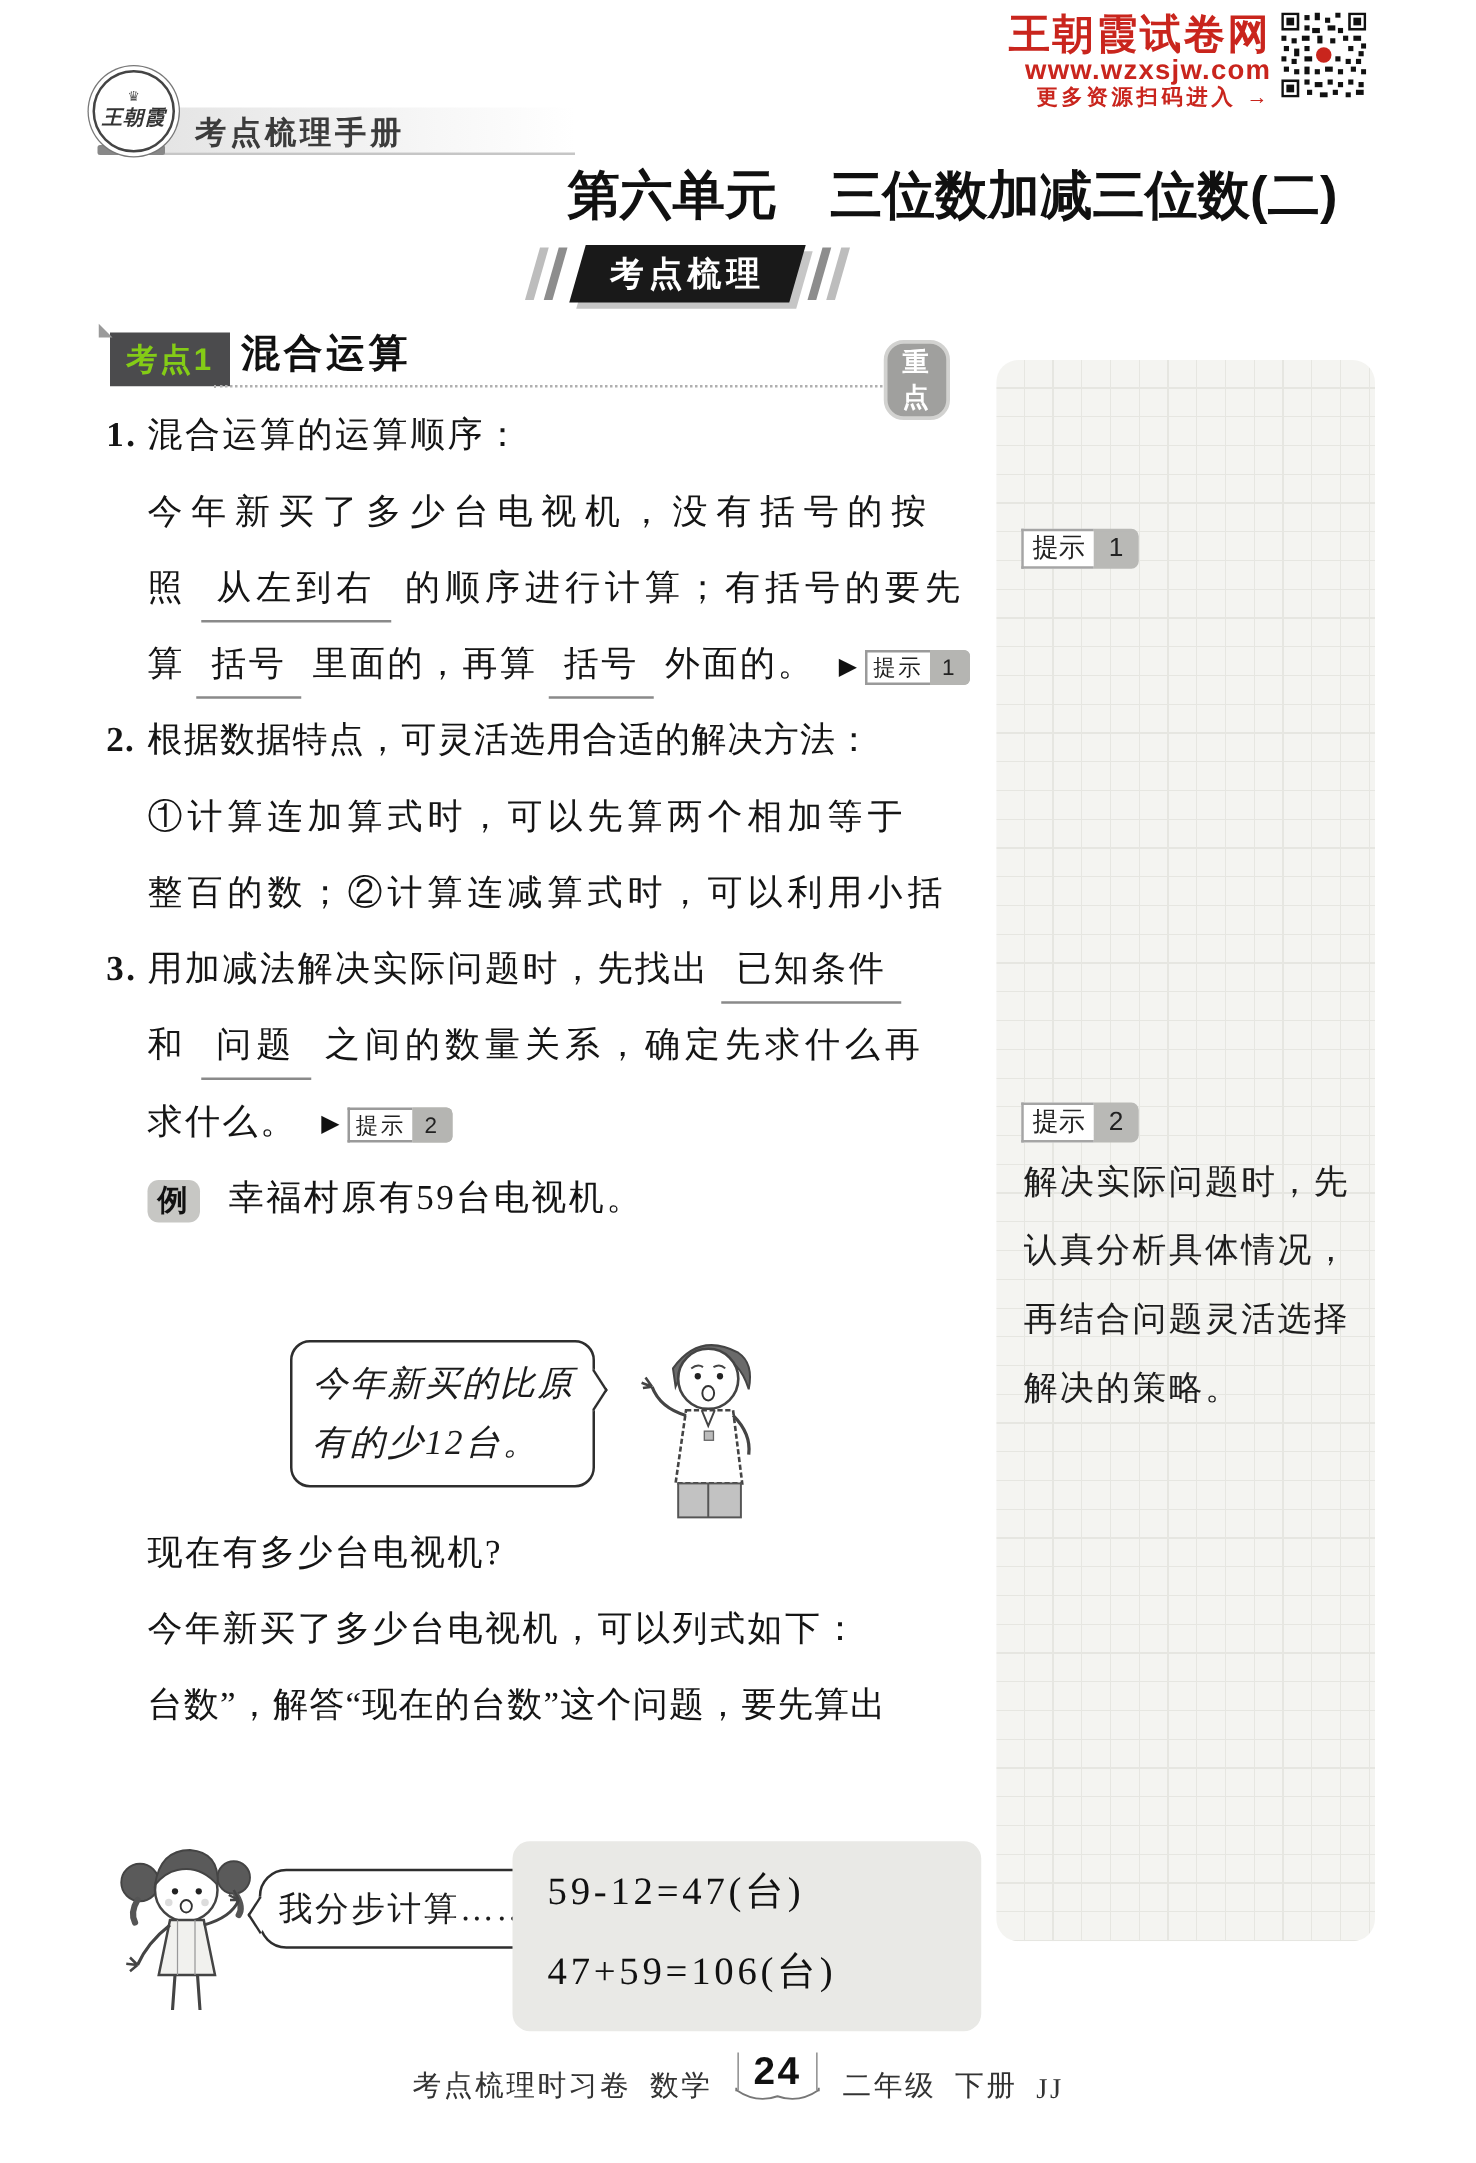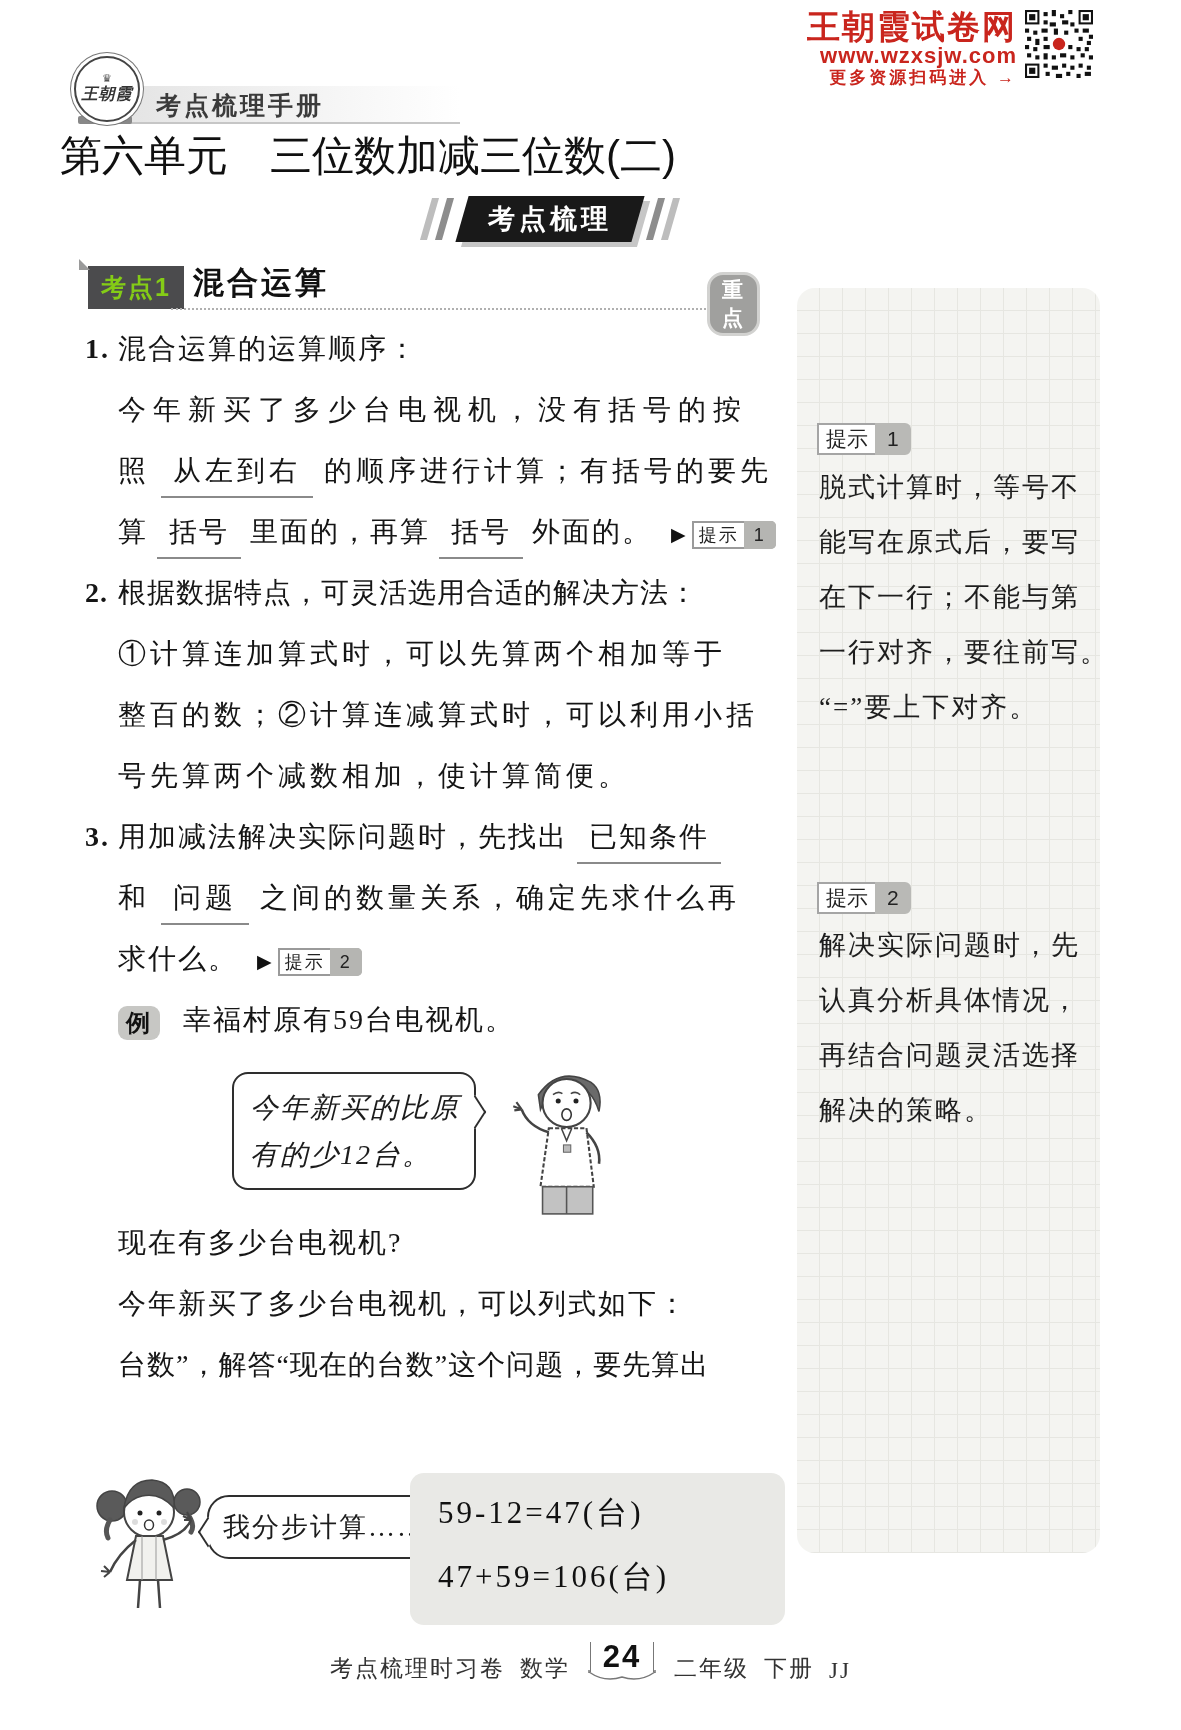--- a/index.html
+++ b/index.html
@@ -22,22 +22,22 @@
             font-weight:bold;font-size:25px;color:#3b3b3b;letter-spacing:3px;}
   .logo-circle{position:absolute;left:74px;top:56px;width:62px;height:62px;border-radius:50%;
                background:#fff;border:2px solid #444;box-shadow:0 0 0 3px #fff,0 0 0 4px #777;
                display:flex;flex-direction:column;align-items:center;justify-content:center;z-index:2;}
   .logo-crown{font-size:11px;line-height:11px;color:#555;}
   .logo-name{font-size:16px;font-weight:bold;color:#333;font-style:italic;letter-spacing:1px;}
   .logo-ribbon{position:absolute;left:78px;top:116px;width:54px;height:8px;background:#888;
                border-radius:2px;z-index:1;}
 
   
-  .main-title{position:absolute;left:60px;top:128px;width:1010px;text-align:left;
-              font-family:"Liberation Sans",sans-serif;font-weight:normal;font-size:42px;color:#101010;}
+  .main-title{position:absolute;left:60px;top:128px;width:1010px;text-align:right;
+              font-family:"Liberation Sans",sans-serif;font-weight:bold;font-size:42px;color:#101010;}
   .main-title .gap{display:inline-block;width:42px;}
 
   
   .kd-badge-wrap{position:absolute;left:0;top:196px;width:1100px;display:flex;justify-content:center;}
   .kd-badge{position:relative;transform:skewX(-16deg);background:#191919;color:#fff;
             padding:5px 26px;box-shadow:7px 5px 0 #c6c6c6;}
   .kd-badge-label{display:inline-block;transform:skewX(16deg);font-family:"Liberation Sans",sans-serif;
             font-weight:bold;font-size:27px;letter-spacing:4px;color:#fff;}
   .stripe{width:7px;height:42px;transform:skewX(-16deg);margin:0 4px;}
   .s1{background:#bdbdbd;} .s2{background:#8d8d8d;}
@@ -251,21 +251,20 @@
         <span class="tip-arrow">▶</span>
         <span class="tip-box"><span class="lab">提示</span><span class="n">1</span></span>
       </span>
     </div>
     <div class="tline ls1">
       <span class="num">2.</span>
       <span>根据数据特点，可灵活选用合适的解决方法：</span>
     </div>
     <div class="tline ls4"><span>①计算连加算式时，可以先算两个相加等于</span></div>
     <div class="tline ls4"><span>整百的数；②计算连减算式时，可以利用小括</span></div>
-    <div class="tline ls4"><span>号先算两个减数相加，使计算简便。</span></div>
     <div class="tline ls2">
       <span class="num">3.</span>
       <span>用加减法解决实际问题时，先找出</span>
       <span class="blank">已知条件</span>
     </div>
     <div class="tline ls4">
       <span>和</span>
       <span class="blank">问题</span>
       <span>之间的数量关系，确定先求什么再</span>
     </div>
@@ -340,27 +339,20 @@
       <div class="formula">59-12=47(台)</div>
       <div class="formula">47+59=106(台)</div>
     </div>
   </div>
 
   <div class="panel">
     <div class="tip-badge" style="top:135px;">
       <span class="lab">提示</span>
         <span class="n">1</span>
     </div>
-    <div class="tip-text" style="top:172px;">
-      <div>脱式计算时，等号不</div>
-      <div>能写在原式后，要写</div>
-      <div>在下一行；不能与第</div>
-      <div>一行对齐，要往前写。</div>
-      <div>“=”要上下对齐。</div>
-    </div>
     <div class="tip-badge" style="top:594px;">
       <span class="lab">提示</span>
         <span class="n">2</span>
     </div>
     <div class="tip-text" style="top:630px;">
       <div>解决实际问题时，先</div>
       <div>认真分析具体情况，</div>
       <div>再结合问题灵活选择</div>
       <div>解决的策略。</div>
     </div>

